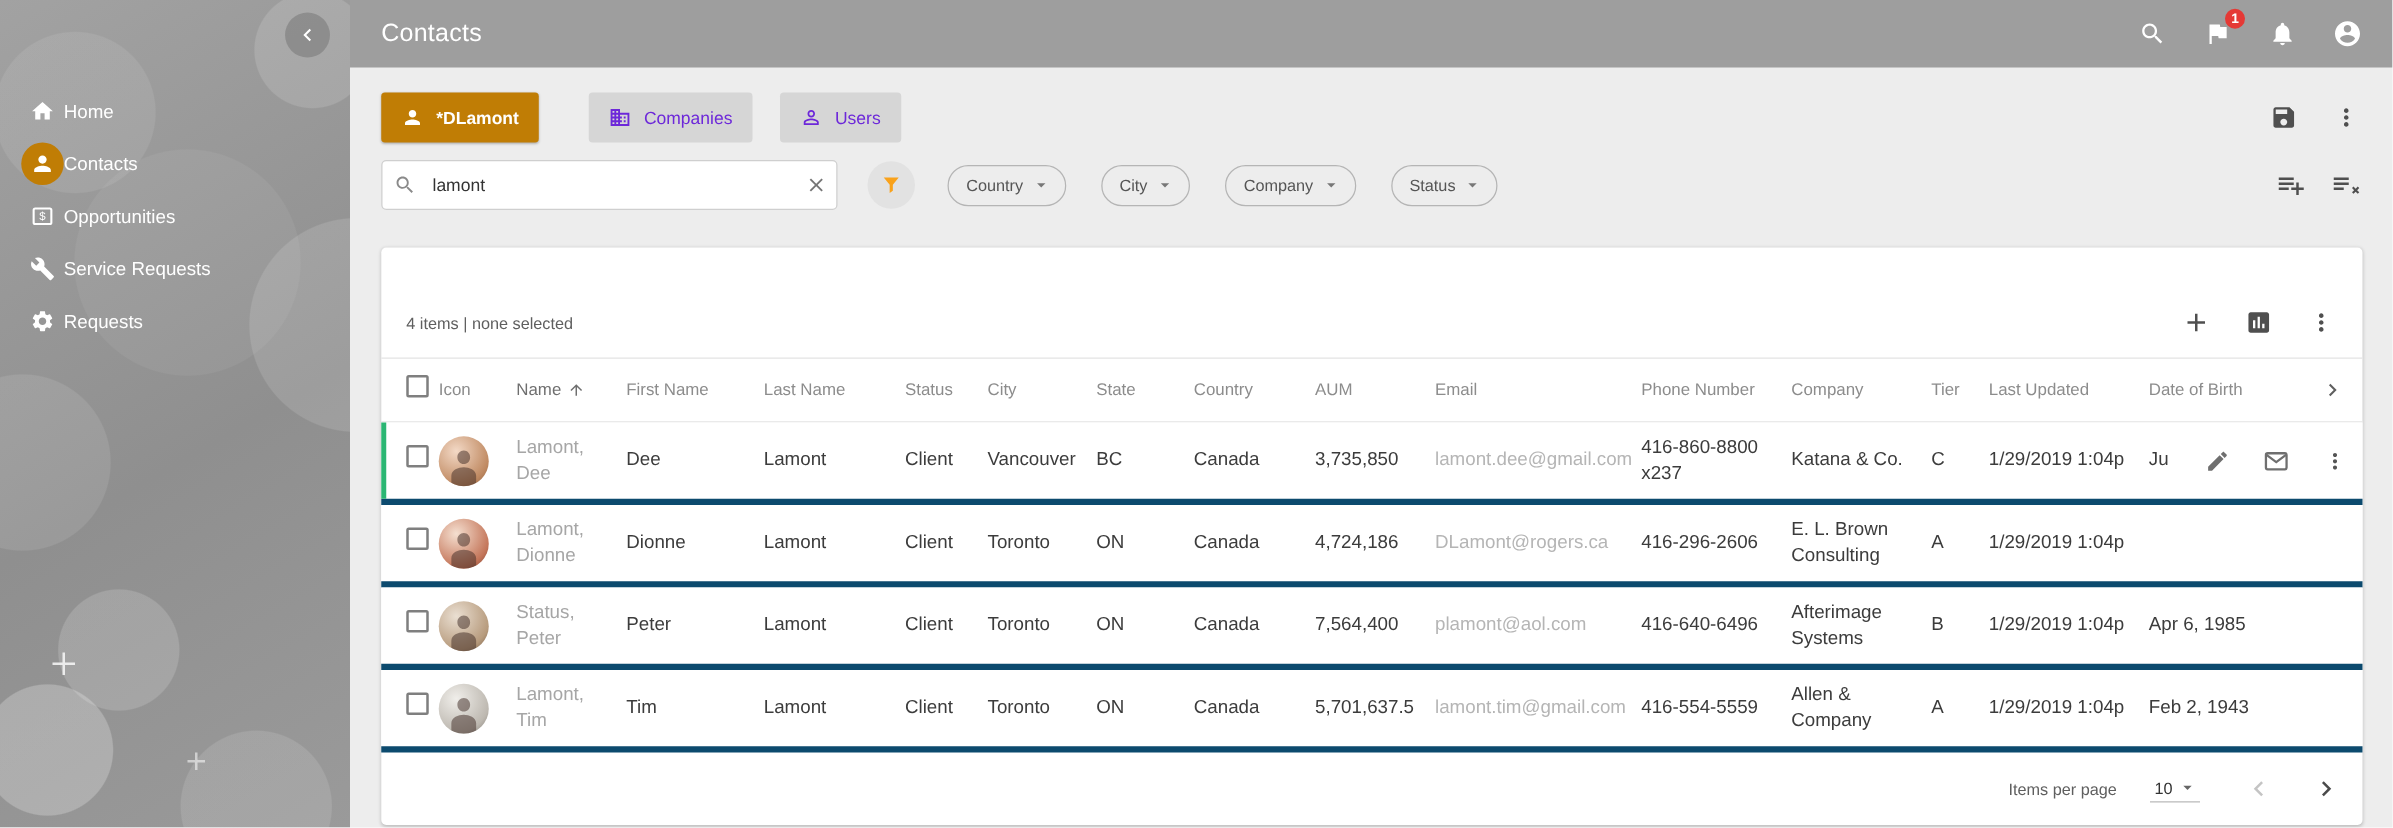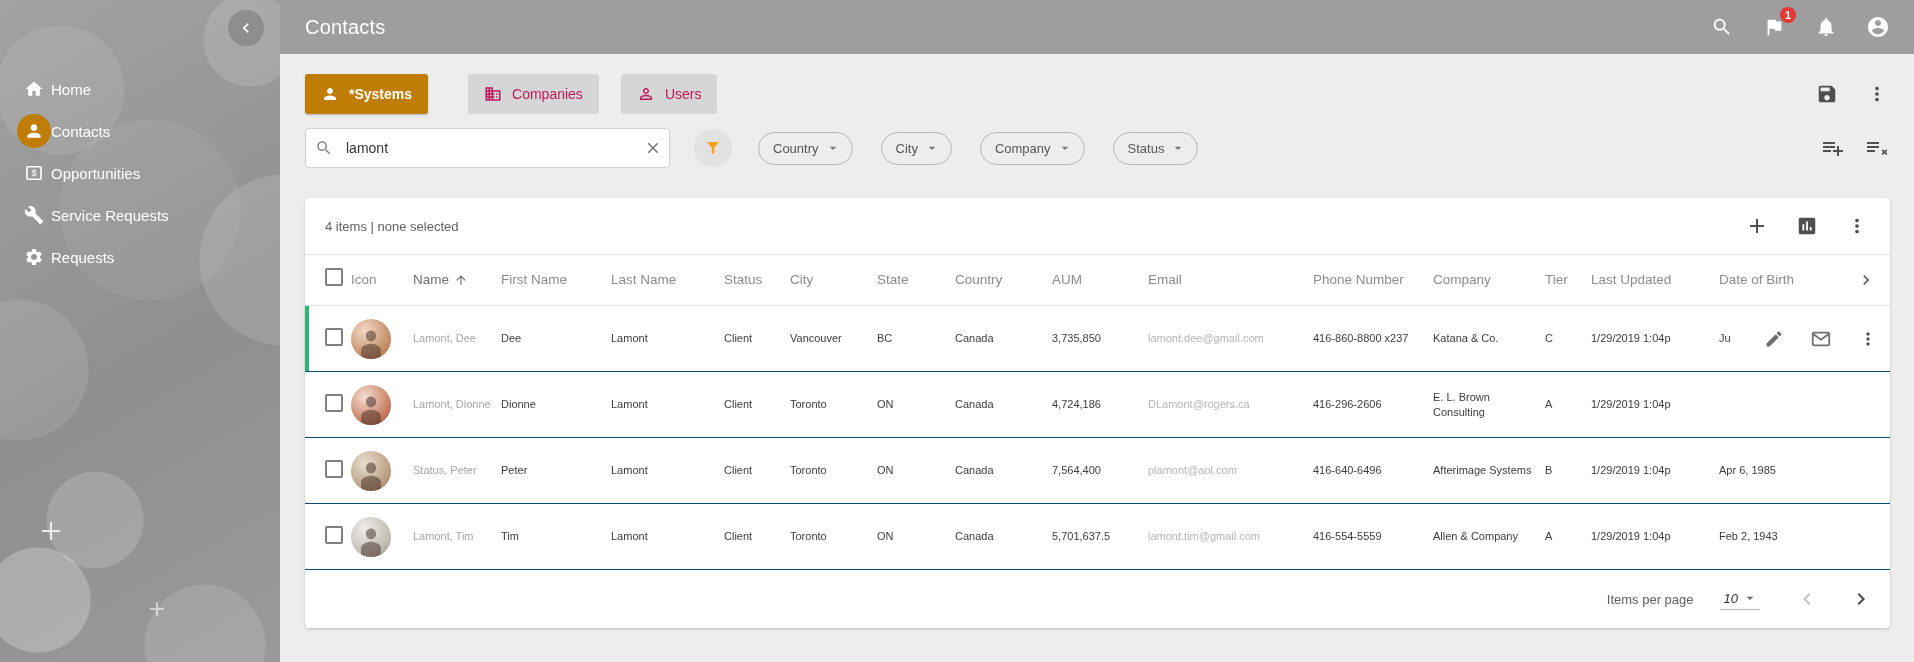--- a/index.html
+++ b/index.html
@@ -47,21 +47,21 @@
   .topbar-icon { position:relative; width:24px; height:24px; color:#fff; display:flex; align-items:center; justify-content:center; cursor:pointer; background:none; border:none; padding:0; }
   .badge { position:absolute; top:-8px; right:-10px; min-width:16px; height:16px; border-radius:8px; background:#e53935; color:#fff;
     font-size:11px; display:flex; align-items:center; justify-content:center; padding:0 3px; font-weight:700; }
 
   .content { flex:1; padding:20px 24px 0 25px; display:flex; flex-direction:column; min-width:0; }
 
   
   .tabs-row { display:flex; align-items:center; }
   .tab { height:40px; display:inline-flex; align-items:center; gap:10px; padding:0 16px; border-radius:3px; font-size:14px; border:none; cursor:pointer; font-family:inherit; }
   .tab.active { background:#c07d05; color:#fff; font-weight:700; box-shadow:0 1px 2px rgba(0,0,0,.25); }
-  .tab.inactive { background:#d6d6d6; color:#be185d; }
+  .tab.inactive { background:#d6d6d6; color:#6d28d9; }
   .tab.t1 { margin-right:40px; } .tab.t2 { margin-right:22px; }
   .spacer { flex:1; }
   .icon-btn { background:none; border:none; padding:0; width:26px; height:26px; display:flex; align-items:center; justify-content:center; color:#4f4f4f; cursor:pointer; }
   .tabs-right { display:flex; align-items:center; gap:24px; }
 
   
   .filter-row { margin-top:14px; display:flex; align-items:center; }
   .search-wrap { position:relative; width:365px; height:40px; }
   .search-input { width:100%; height:100%; border:1px solid #cfcfcf; border-radius:4px; background:#fff;
     padding:0 38px 0 40px; font-size:14px; color:#333; font-family:inherit; outline:none; }
@@ -69,47 +69,47 @@
   .clear-btn { position:absolute; right:6px; top:50%; transform:translateY(-50%); color:#757575; background:none; border:none; padding:2px; cursor:pointer; display:flex; }
   .funnel-btn { margin-left:24px; width:38px; height:38px; border-radius:50%; background:#e2e2e2; border:none; display:flex; align-items:center; justify-content:center; cursor:pointer; flex:0 0 38px; }
   .chips { display:flex; gap:28px; margin-left:26px; }
   .chip { height:33px; border:1px solid #b5b5b5; border-radius:17px; background:transparent; display:inline-flex; align-items:center; gap:6px;
     padding:0 11px 0 14px; font-size:13px; color:#555; cursor:pointer; font-family:inherit; }
   .chip svg { color:#777; }
   .filter-right { display:flex; align-items:center; gap:18px; }
 
   
   .card { margin-top:30px; background:#fff; border-radius:4px; box-shadow:0 1px 3px rgba(0,0,0,.2); }
-  .card-toolbar { height:56px; display:flex; align-items:center; padding:0 20px; }
+  .card-toolbar { height:56px; display:flex; align-items:center; padding:0 20px;margin-top:32px; }
   .summary { flex:1; font-size:13px; color:#5f5f5f; }
   .toolbar-icons { display:flex; align-items:center; gap:24px; }
 
   .grid { display:grid; grid-template-columns:46px 62px 88px 110px 113px 66px 87px 78px 97px 96px 165px 120px 112px 46px 128px 110px 61px; align-items:center; }
   .thead { height:52px; border-top:1px solid #e4e4e4; border-bottom:1px solid #e4e4e4; color:#8c8c8c; font-size:13.5px; }
   .cell { padding-right:8px; line-height:1.35; }
   .c-check { padding-left:20px; }
   .checkbox { display:inline-block; width:18px; height:18px; border:2px solid #7f7f7f; border-radius:2px; background:#fff; cursor:pointer; }
   .c-sorted { display:flex; align-items:center; gap:5px; color:#6f6f6f; }
   .c-more { display:flex; justify-content:flex-end; padding-right:14px; color:#5f5f5f; }
 
-  .trow { position:relative; min-height:66px; border-bottom:1px solid #0c4a6e; font-size:11px; color:#3c3c3c; background:#fff; }
+  .trow { position:relative; min-height:66px; border-bottom:5px solid #0c4a6e; font-size:15px; color:#3c3c3c; background:#fff; }
   .trow.selected::before { content:""; position:absolute; left:0; top:0; bottom:0; width:4px; background:#2bb673; }
   .c-name { color:#a6a6a6; }
   .c-email { color:#b5b5b5; }
   .avatar { width:40px; height:40px; border-radius:50%; overflow:hidden; display:flex; align-items:flex-end; justify-content:center; }
   .avatar svg { width:34px; height:34px; display:block; }
   .avatar-0 { background:radial-gradient(circle at 35% 30%, #f3d9c6, #c08a62 70%, #8a5a3a); }
   .avatar-1 { background:radial-gradient(circle at 35% 30%, #f5dfd0, #c4765a 70%, #7d3b2a); }
   .avatar-2 { background:radial-gradient(circle at 35% 30%, #eadfd2, #b79b7d 70%, #6e5843); }
   .avatar-3 { background:radial-gradient(circle at 35% 30%, #f0eeea, #bdb8b0 70%, #7c7770); }
   .row-actions { position:absolute; right:12px; top:50%; transform:translateY(-50%); display:flex; align-items:center; gap:26px; color:#6f6f6f; }
   .row-actions svg { cursor:pointer; }
 
   .tfoot { height:58px; display:flex; align-items:center; justify-content:flex-end; font-size:13px; color:#5f5f5f; padding-right:16px; }
-  .page-size { display:flex; align-items:center; gap:4px; margin-left:26px; padding:2px 2px 3px 4px; border-bottom:1px solid #b9b9b9; color:#333; cursor:pointer;font-style:italic; }
+  .page-size { display:flex; align-items:center; gap:4px; margin-left:26px; padding:2px 2px 3px 4px; border-bottom:1px solid #b9b9b9; color:#333; cursor:pointer; }
   .pager { display:flex; align-items:center; gap:28px; margin-left:34px; }
   .pager .prev { color:#c4c4c4; }
   .pager .next { color:#4a4a4a; cursor:pointer; }
 </style>
 </head>
 <body>
 
 <div class="app">
 
   <aside class="sidebar">
@@ -190,21 +190,21 @@
       </button>
     </header>
 
     <div class="content">
 
       <div class="tabs-row">
         <button class="tab active t1">
           <svg width="18" height="18" viewBox="0 0 24 24" fill="currentColor">
               <path d="M12 12c2.21 0 4-1.79 4-4s-1.79-4-4-4-4 1.79-4 4 1.79 4 4 4zm0 2c-2.67 0-8 1.34-8 4v2h16v-2c0-2.66-5.33-4-8-4z"></path>
             </svg>
-          <span>*Systems</span>
+          <span>*DLamont</span>
         </button>
         <button class="tab inactive t2">
           <svg width="18" height="18" viewBox="0 0 24 24" fill="currentColor">
               <path d="M12 7V3H2v18h20V7H12zM6 19H4v-2h2v2zm0-4H4v-2h2v2zm0-4H4V9h2v2zm0-4H4V5h2v2zm4 12H8v-2h2v2zm0-4H8v-2h2v2zm0-4H8V9h2v2zm0-4H8V5h2v2zm10 12h-8v-2h2v-2h-2v-2h2v-2h-2V9h8v10zm-2-8h-2v2h2v-2zm0 4h-2v2h2v-2z"></path>
             </svg>
           <span>Companies</span>
         </button>
         <button class="tab inactive">
           <svg width="18" height="18" viewBox="0 0 24 24" fill="currentColor">
               <path d="M12 5.9c1.16 0 2.1.94 2.1 2.1s-.94 2.1-2.1 2.1S9.9 9.16 9.9 8s.94-2.1 2.1-2.1m0 9c2.97 0 6.1 1.46 6.1 2.1v1.1H5.9V17c0-.64 3.13-2.1 6.1-2.1M12 4C9.79 4 8 5.79 8 8s1.79 4 4 4 4-1.79 4-4-1.79-4-4-4zm0 9c-2.67 0-8 1.34-8 4v3h16v-3c0-2.66-5.33-4-8-4z"></path>

